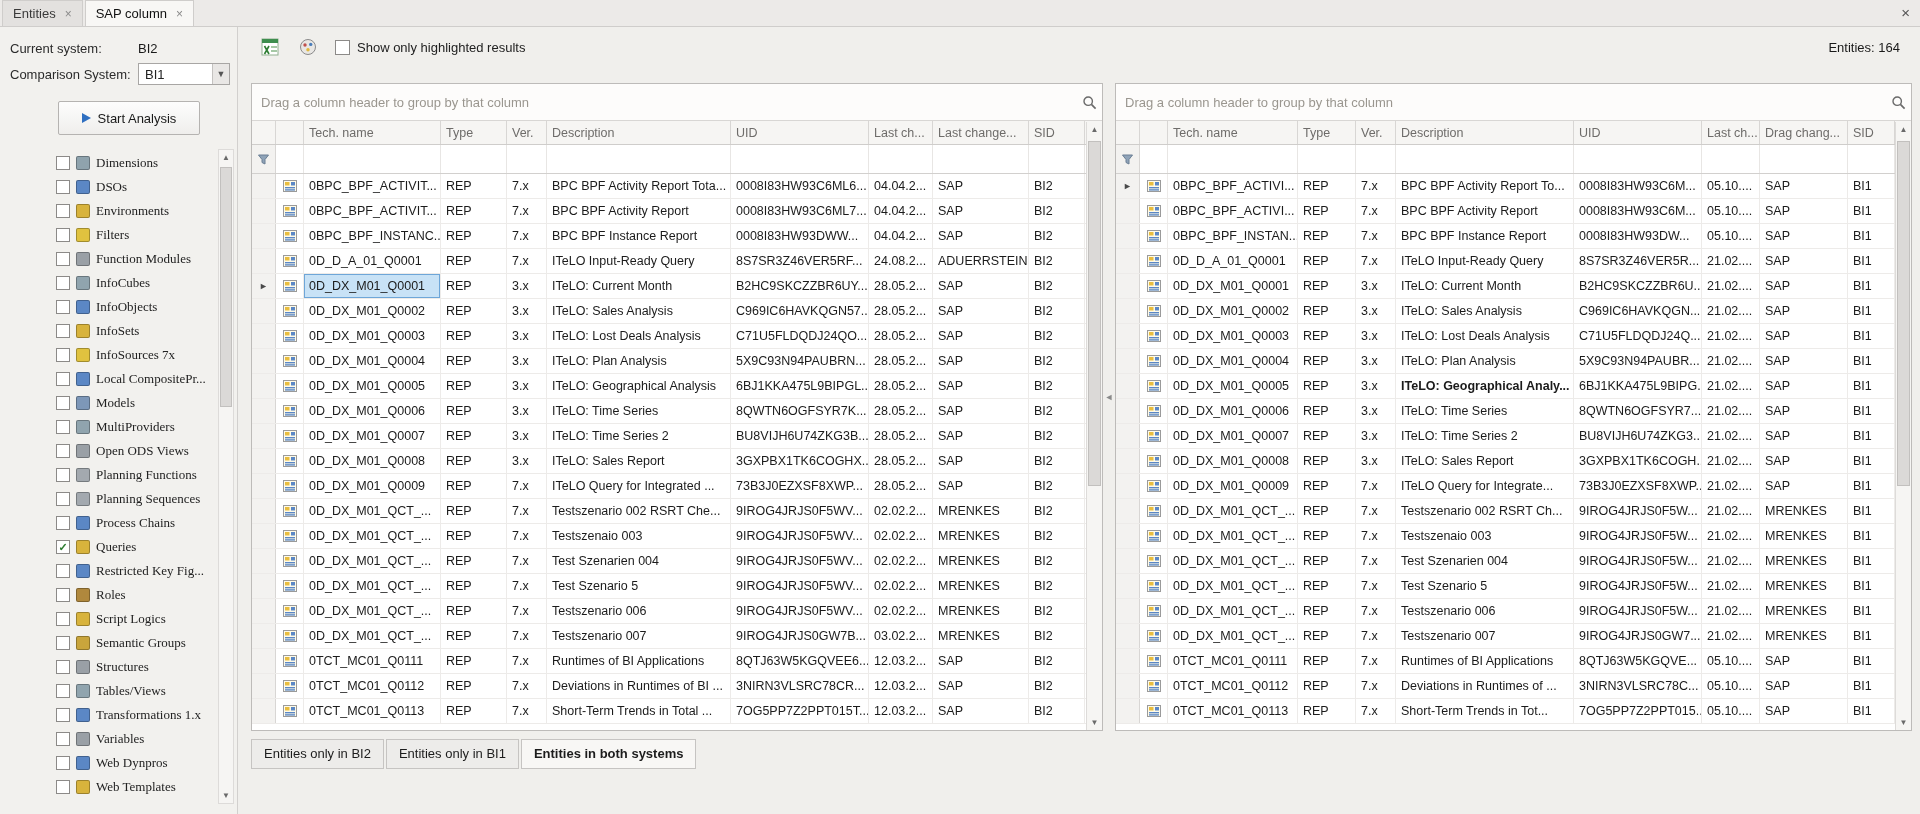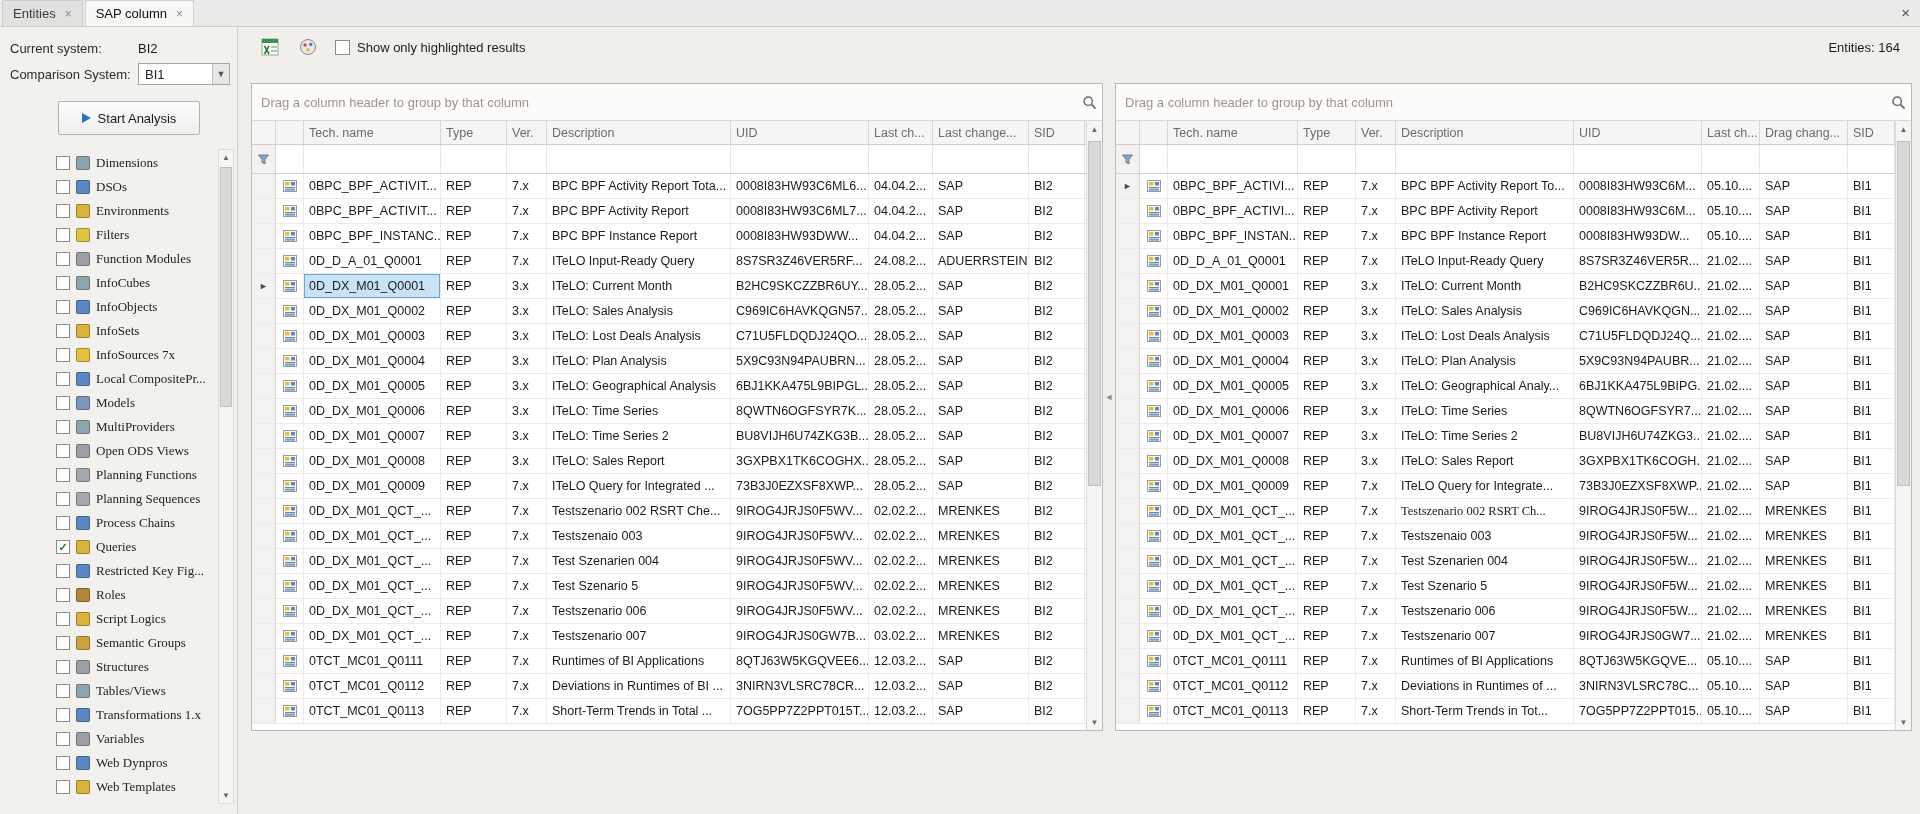--- a/index.html
+++ b/index.html
@@ -976,21 +976,21 @@
                       <rect x="0.5" y="1.5" width="13" height="11" fill="#fffbe8" stroke="#9a9a9a"></rect>
                       <rect x="2" y="3" width="4.5" height="3.5" fill="#e9bd3e"></rect>
                       <rect x="8" y="3" width="4" height="3.5" fill="#5b87c5"></rect>
                       <rect x="2" y="8" width="10" height="1.4" fill="#5b87c5"></rect>
                       <rect x="2" y="10.2" width="10" height="1.4" fill="#5b87c5"></rect>
                     </svg>
                   </span>
                   <span class="dc" style="width: 130px;">0D_DX_M01_Q0005</span>
                   <span class="dc" style="width: 58px;">REP</span>
                   <span class="dc" style="width: 40px;">3.x</span>
-                  <span class="dc" style="width: 178px;">ITeLO: Geographical Analy...</span>
+                  <span class="dc" style="width: 178px; font-weight: bold;">ITeLO: Geographical Analy...</span>
                   <span class="dc" style="width: 128px;">6BJ1KKA475L9BIPG...</span>
                   <span class="dc" style="width: 58px;">21.02....</span>
                   <span class="dc" style="width: 88px;">SAP</span>
                   <span class="dc" style="width: 47px;">BI1</span>
                 </div>
                 <div class="grow drow">
                   <span class="dc ind"></span>
                   <span class="dc iconc">
                     <svg width="14" height="14" viewBox="0 0 14 14">
                       <rect x="0.5" y="1.5" width="13" height="11" fill="#fffbe8" stroke="#9a9a9a"></rect>
@@ -1076,21 +1076,21 @@
                       <rect x="0.5" y="1.5" width="13" height="11" fill="#fffbe8" stroke="#9a9a9a"></rect>
                       <rect x="2" y="3" width="4.5" height="3.5" fill="#e9bd3e"></rect>
                       <rect x="8" y="3" width="4" height="3.5" fill="#5b87c5"></rect>
                       <rect x="2" y="8" width="10" height="1.4" fill="#5b87c5"></rect>
                       <rect x="2" y="10.2" width="10" height="1.4" fill="#5b87c5"></rect>
                     </svg>
                   </span>
                   <span class="dc" style="width: 130px;">0D_DX_M01_QCT_...</span>
                   <span class="dc" style="width: 58px;">REP</span>
                   <span class="dc" style="width: 40px;">7.x</span>
-                  <span class="dc" style="width: 178px; font-family: Liberation Serif, serif;">Testszenario 002 RSRT Ch...</span>
+                  <span class="dc" style="width: 178px;">Testszenario 002 RSRT Ch...</span>
                   <span class="dc" style="width: 128px;">9IROG4JRJS0F5W...</span>
                   <span class="dc" style="width: 58px;">21.02....</span>
                   <span class="dc" style="width: 88px;">MRENKES</span>
                   <span class="dc" style="width: 47px;">BI1</span>
                 </div>
                 <div class="grow drow">
                   <span class="dc ind"></span>
                   <span class="dc iconc">
                     <svg width="14" height="14" viewBox="0 0 14 14">
                       <rect x="0.5" y="1.5" width="13" height="11" fill="#fffbe8" stroke="#9a9a9a"></rect>
@@ -1252,15 +1252,20 @@
               </div>
             <div class="gscroll">
               <div class="sb-arrow">▲</div>
               <div class="gthumb"></div>
               <div class="sb-arrow down">▼</div>
             </div>
           </div>
         </section>
       </div>
 
+      <div class="btabs">
+        <div class="btab">Entities only in BI2</div>
+        <div class="btab">Entities only in BI1</div>
+        <div class="btab active">Entities in both systems</div>
+      </div>
     </main>
   </div>
 </div>
 
 </body></html>

